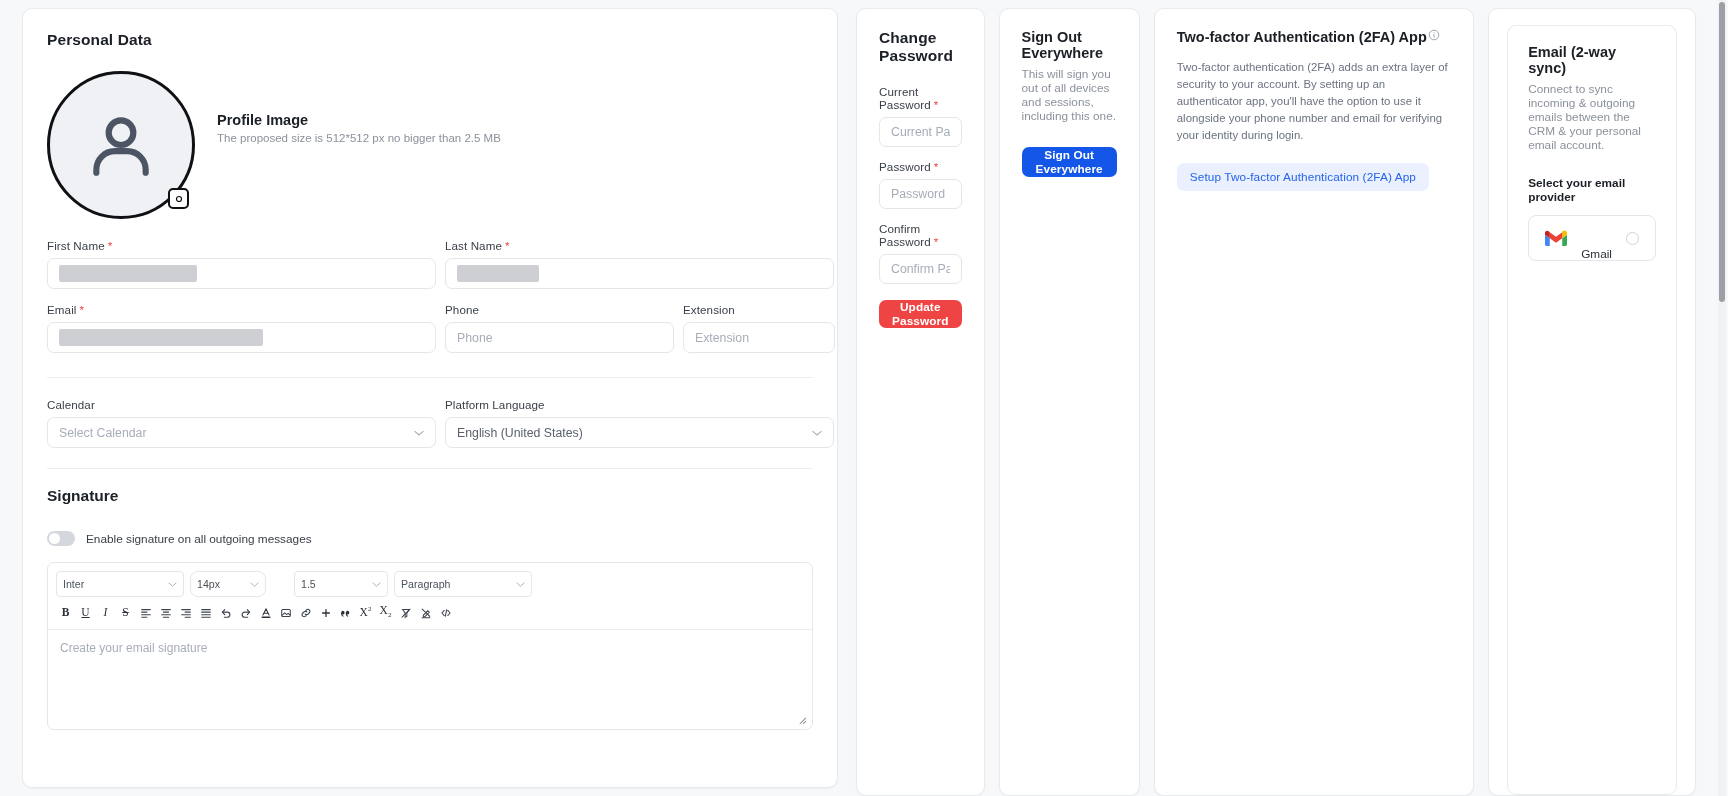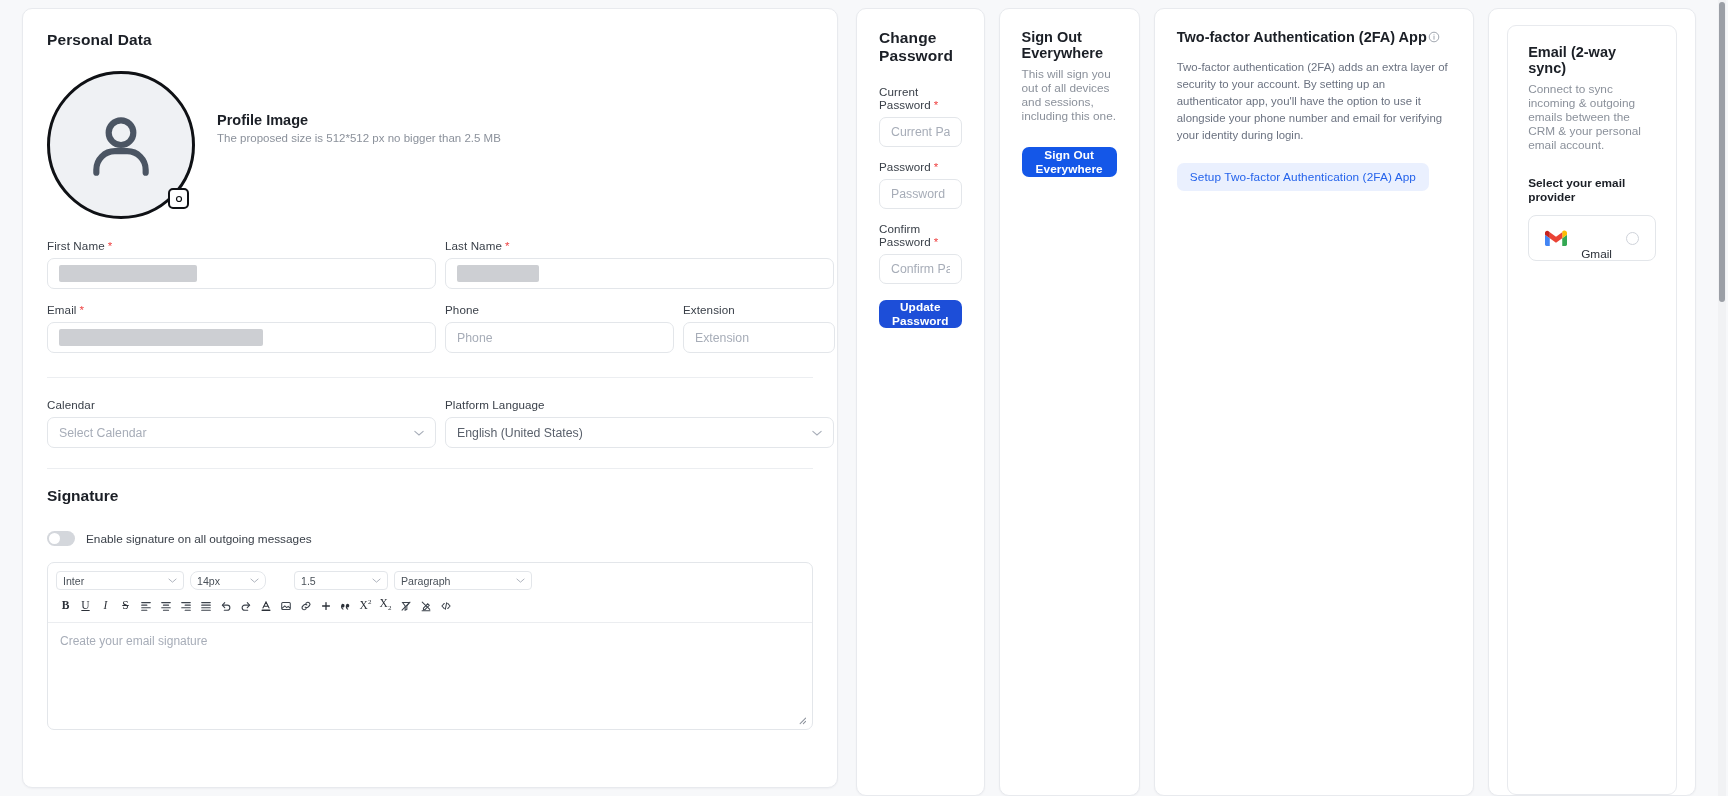--- a/index.html
+++ b/index.html
@@ -104,21 +104,21 @@
     width: 11px; height: 11px; border-radius: 50%; background: #fff;
   }
   .toggle-label { font-size: 11.8px; color: #3a4049; }
 
   .editor {
     margin-top: 16px; border: 1px solid #e3e6ea; border-radius: 7px;
     background: #fff; height: 168px; position: relative; overflow: hidden;
   }
   .ed-toolbar-1 { display: flex; gap: 6px; padding: 8px 8px 0 8px; }
   .ed-sel {
-    height: 19px; border: 1px solid #e3e6ea; border-radius: 4px;
+    height: 26px; border: 1px solid #e3e6ea; border-radius: 4px;
     font-size: 10.6px; color: #4a5159; background: #fff;
     padding: 0 6px; display: flex; align-items: center;
     justify-content: space-between; gap: 6px; text-align: center;
   }
   .ed-sel.w-font { width: 128px; }
   .ed-sel.w-size { width: 76px; border-radius: 8px; }
   .ed-sel.w-lh   { width: 94px; }
   .ed-sel.w-para { width: 138px; }
   .ed-sel .chev2 { width: 9px; height: 5px; flex: 0 0 9px; }
 
@@ -150,30 +150,30 @@
   .pw-field { margin-bottom: 13px; }
   .pw-field:last-of-type { margin-bottom: 0; }
   .pw-input { height: 30px; }
 
   .btn {
     border: none; border-radius: 7px; font-size: 11.8px; font-weight: 600;
     font-family: "Liberation Sans", sans-serif; cursor: pointer;
     padding: 0 13px; height: 28px; display: inline-flex;
     align-items: center; justify-content: center; letter-spacing: .1px;
   }
-  .btn-primary-muted { background: #1d4ed8; color: #ffffff; }
+  .btn-primary-muted { background: #ef4444; color: #ffffff; }
   .btn-primary { background: #1457e8; color: #ffffff; height: 30px; padding: 0 14px; }
   .btn-soft { background: #eaf0fe; color: #2563eb; height: 28px; padding: 0 13px; font-weight: 400; }
   .btn-row { display: flex; justify-content: flex-end; margin-top: 16px; }
 
   .blk-title { font-size: 14.5px; font-weight: 600; color: #1b1f26; }
   .blk-sub { font-size: 11.8px; color: #8b919b; margin-top: 6px; }
   .blk-body { font-size: 11.4px; color: #6b7280; line-height: 1.5; margin-top: 14px; }
 
-  .title-with-icon { display: flex; align-items: center; gap: 1px; }
+  .title-with-icon { display: flex; gap: 1px; }
   .info-icon { width: 12px; height: 12px; color: #9aa0aa; }
 
   
   .card-email { padding: 16px 18px 0 18px; }
   .email-inner {
     border: 1px solid #e8eaee; border-radius: 9px; padding: 18px 20px 0 20px;
     height: 100%;
   }
   .sel-prov { font-size: 11.8px; font-weight: 600; color: #1b1f26; margin-top: 24px; }
   .prov-row {

